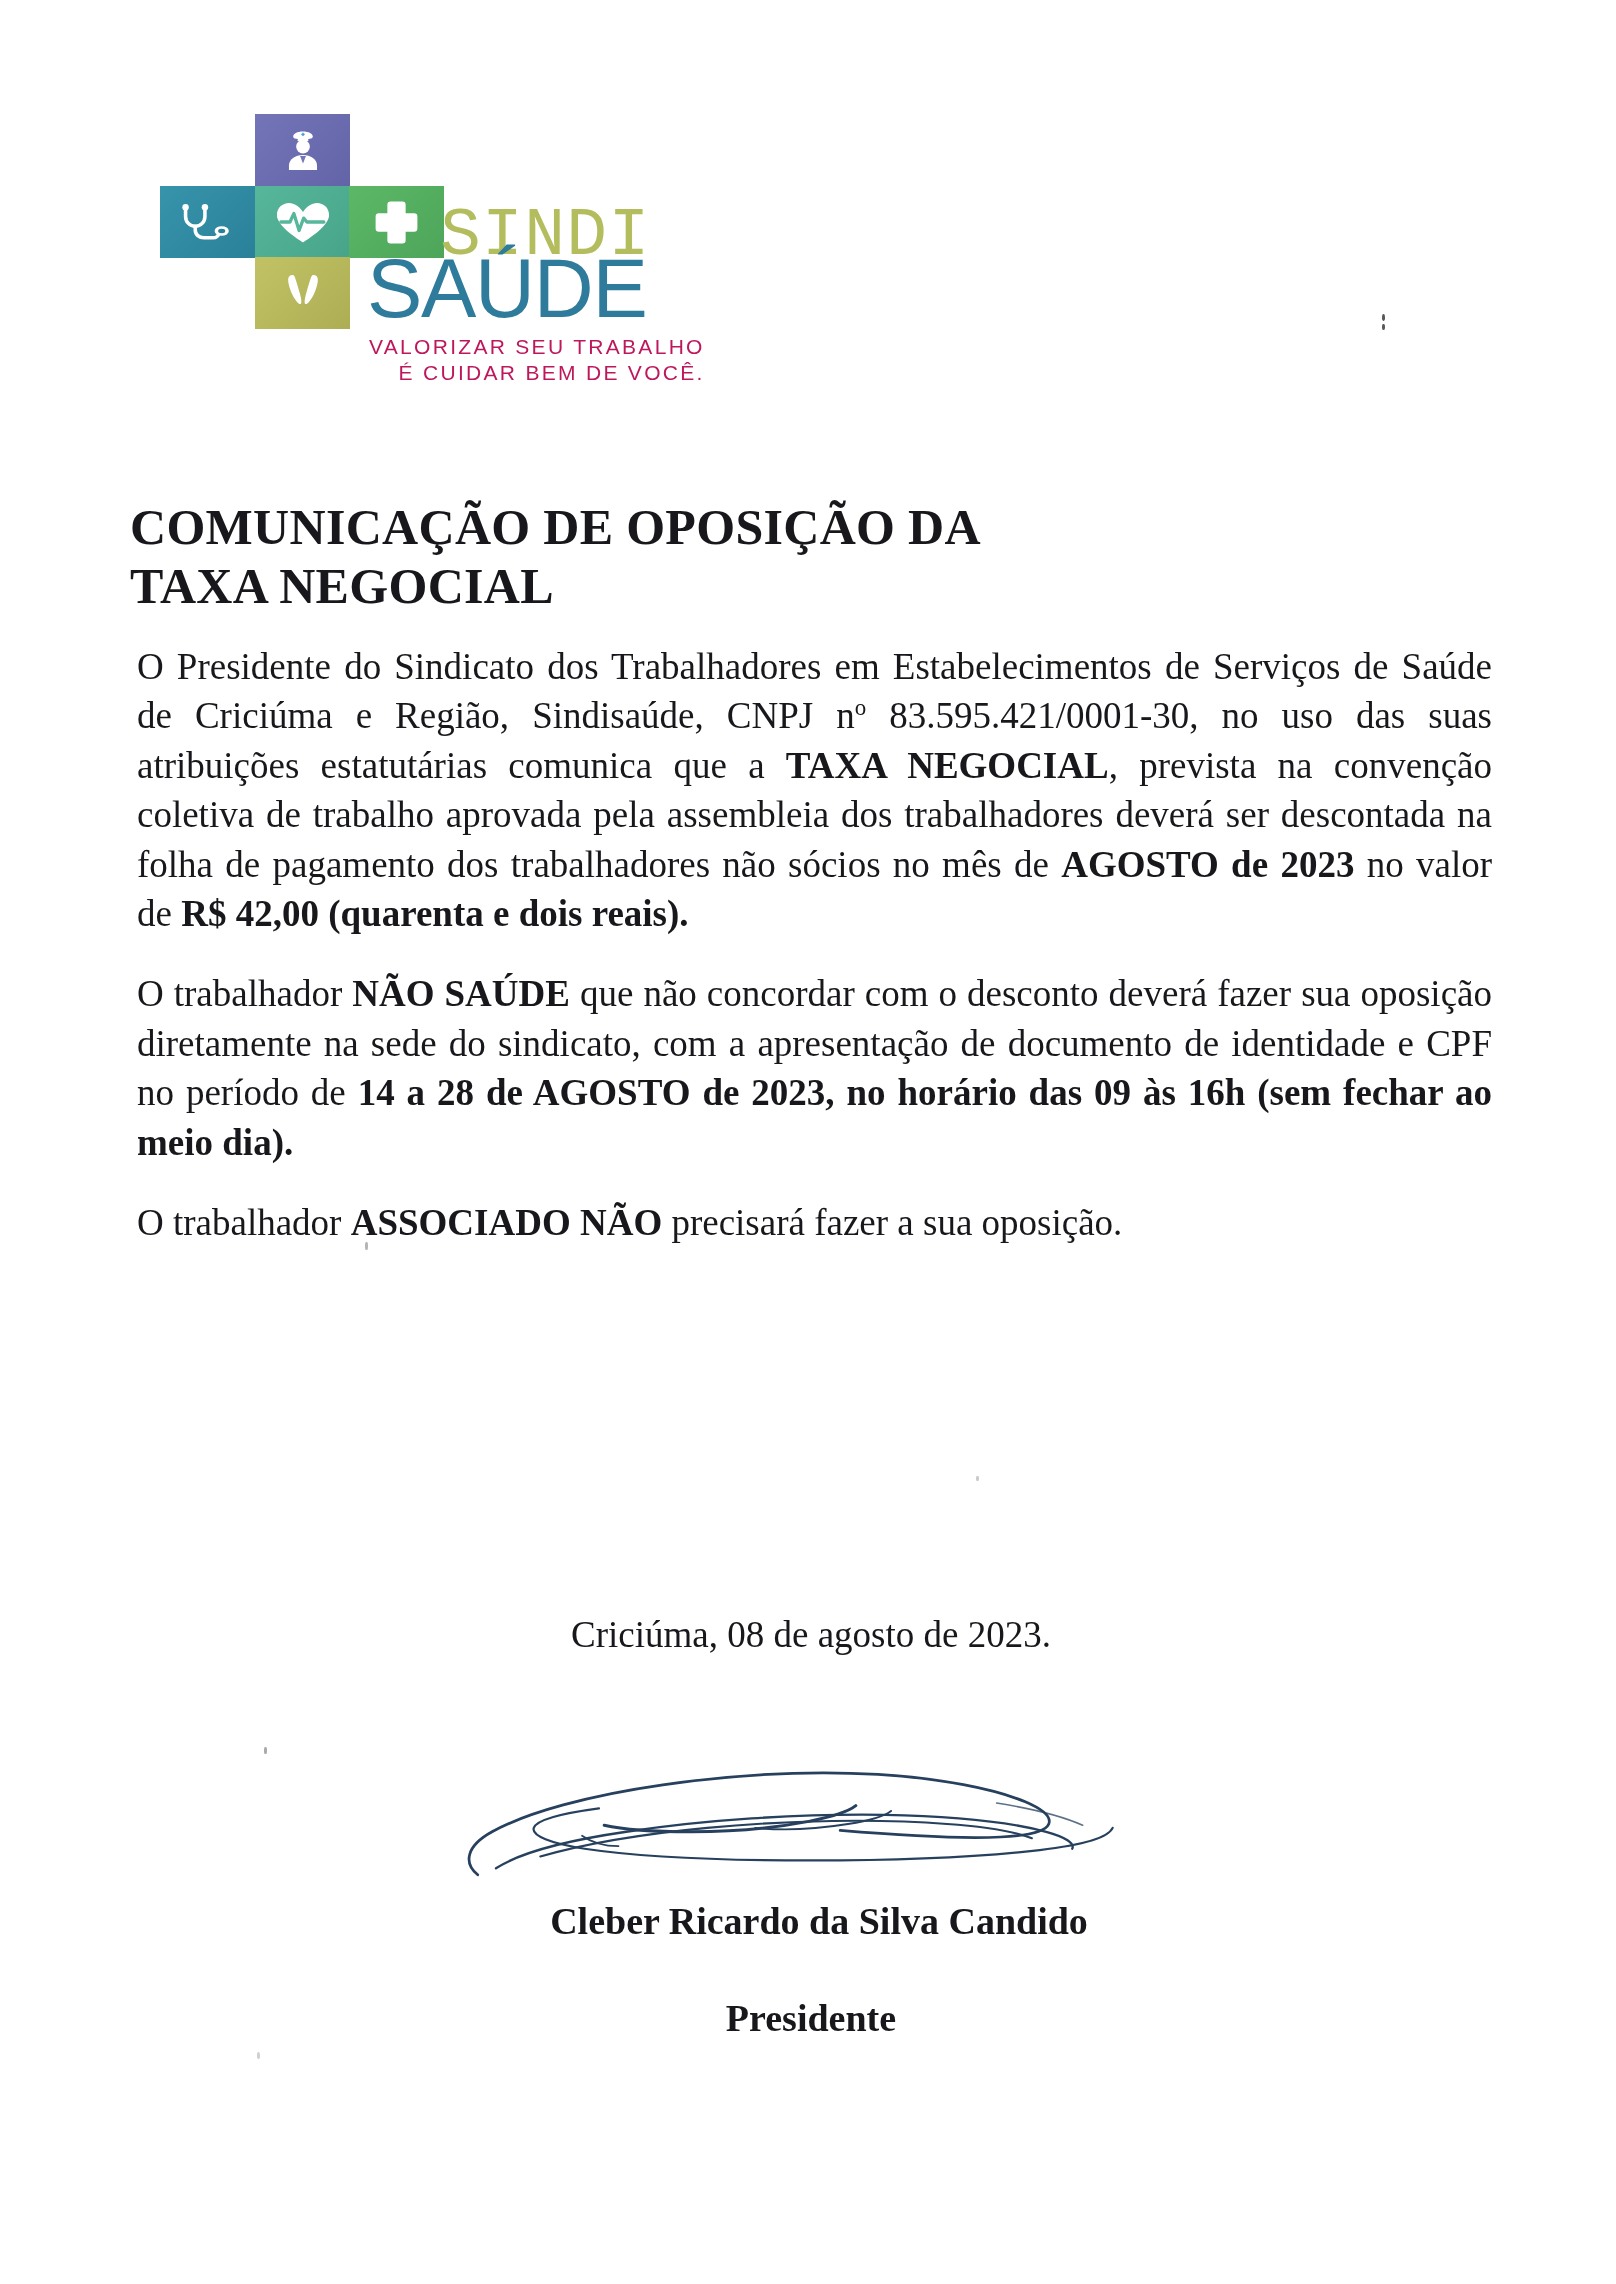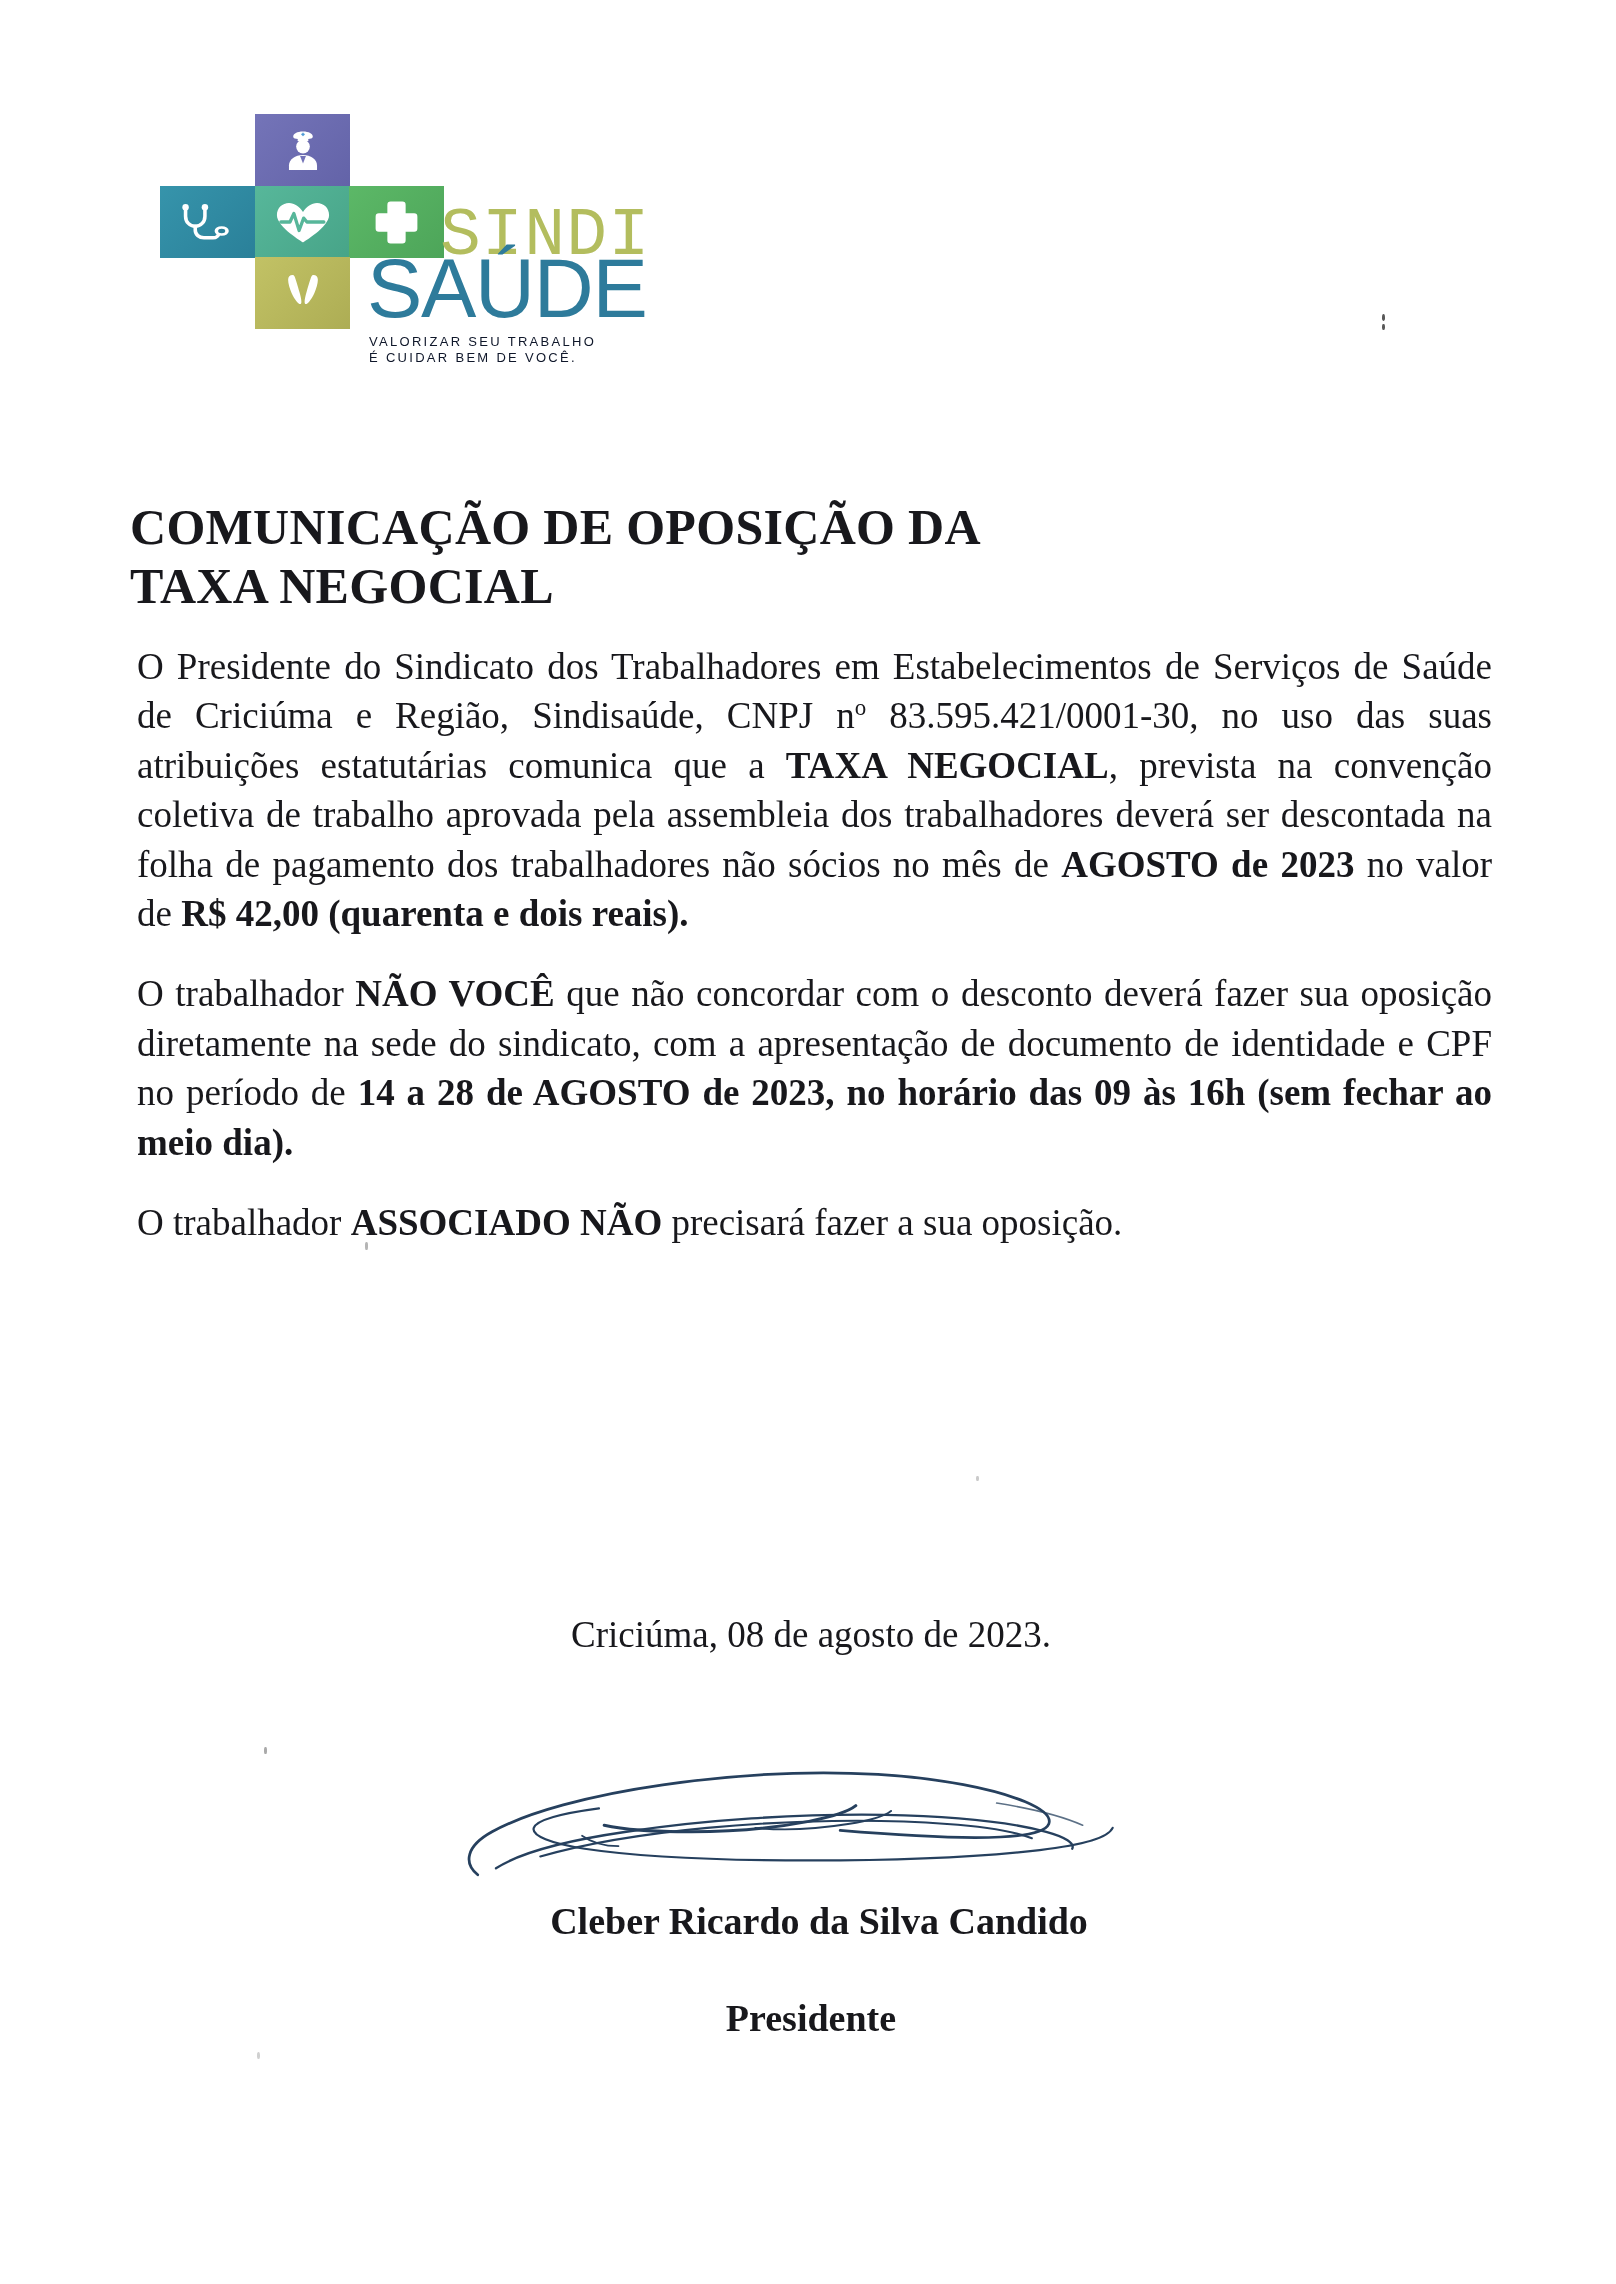--- a/index.html
+++ b/index.html
@@ -81,26 +81,27 @@
     letter-spacing: -1.3px;
     color: #2e7b9b;
     line-height: 1;
     white-space: nowrap;
   }
   .tagline {
     position: absolute;
     left: 2px;
     top: 215px;
     font-family: "Liberation Sans", "DejaVu Sans", sans-serif;
-    font-size: 13px;
+    font-size: 21px;
     font-weight: 400;
     letter-spacing: 2.3px;
-    color: #0f172a;
+    color: #be185d;
     line-height: 1.22;
     white-space: nowrap;
+    text-align: right;
   }
 
   
   .doc-title {
     position: absolute;
     left: 130px;
     top: 464px;
     width: 1362px;
     text-align: left;
     font-size: 50px;
@@ -264,21 +265,21 @@
 
   <h1 class="doc-title">
     <span class="t-line">COMUNICAÇÃO DE OPOSIÇÃO DA</span>
     <span class="t-line">TAXA NEGOCIAL</span>
   </h1>
 
   <div class="body-text">
 
     <p class="para"><span>O Presidente do Sindicato dos Trabalhadores em Estabelecimentos de Serviços de Saúde de Criciúma e Região, Sindisaúde, CNPJ n</span><span class="sup">o</span><span> 83.595.421/0001-30, no uso das suas atribuições estatutárias comunica que a </span><b>TAXA NEGOCIAL</b><span>, prevista na convenção coletiva de trabalho aprovada pela assembleia dos trabalhadores deverá ser descontada na folha de pagamento dos trabalhadores não sócios no mês de </span><b>AGOSTO de 2023</b><span> no valor de </span><b>R$ 42,00 (quarenta e dois reais).</b></p>
 
-    <p class="para"><span>O trabalhador </span><b>NÃO VOCÊ</b><span> que não concordar com o desconto deverá fazer sua oposição diretamente na sede do sindicato, com a apresentação de documento de identidade e CPF no período de </span><b>14 a 28 de AGOSTO de 2023, no horário das 09 às 16h (sem fechar ao meio dia).</b></p>
+    <p class="para"><span>O trabalhador </span><b>NÃO SAÚDE</b><span> que não concordar com o desconto deverá fazer sua oposição diretamente na sede do sindicato, com a apresentação de documento de identidade e CPF no período de </span><b>14 a 28 de AGOSTO de 2023, no horário das 09 às 16h (sem fechar ao meio dia).</b></p>
 
     <p class="para"><span>O trabalhador </span><b>ASSOCIADO NÃO</b><span> precisará fazer a sua oposição.</span></p>
 
   </div>
 
   <div class="place-date">Criciúma, 08 de agosto de 2023.</div>
 
   <div class="signature-area">
 
     <div class="sig-mark">

